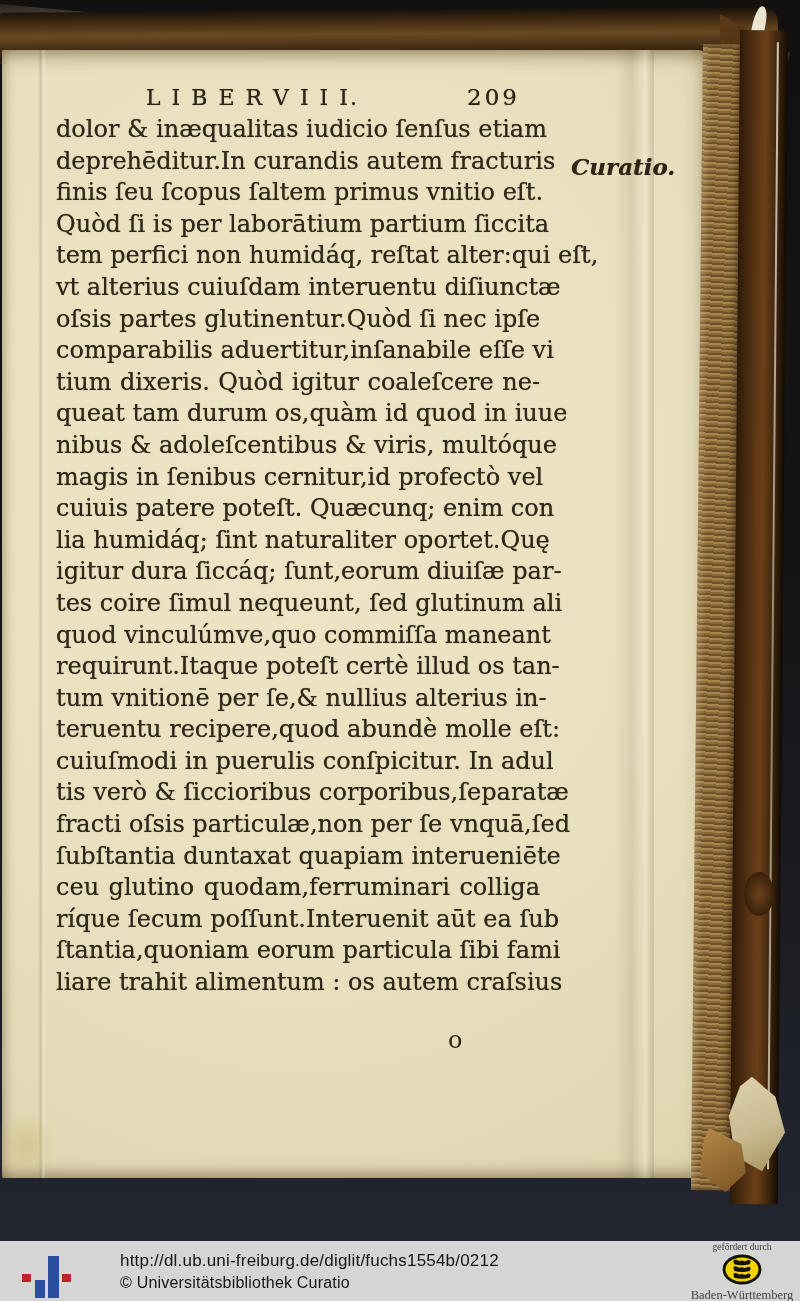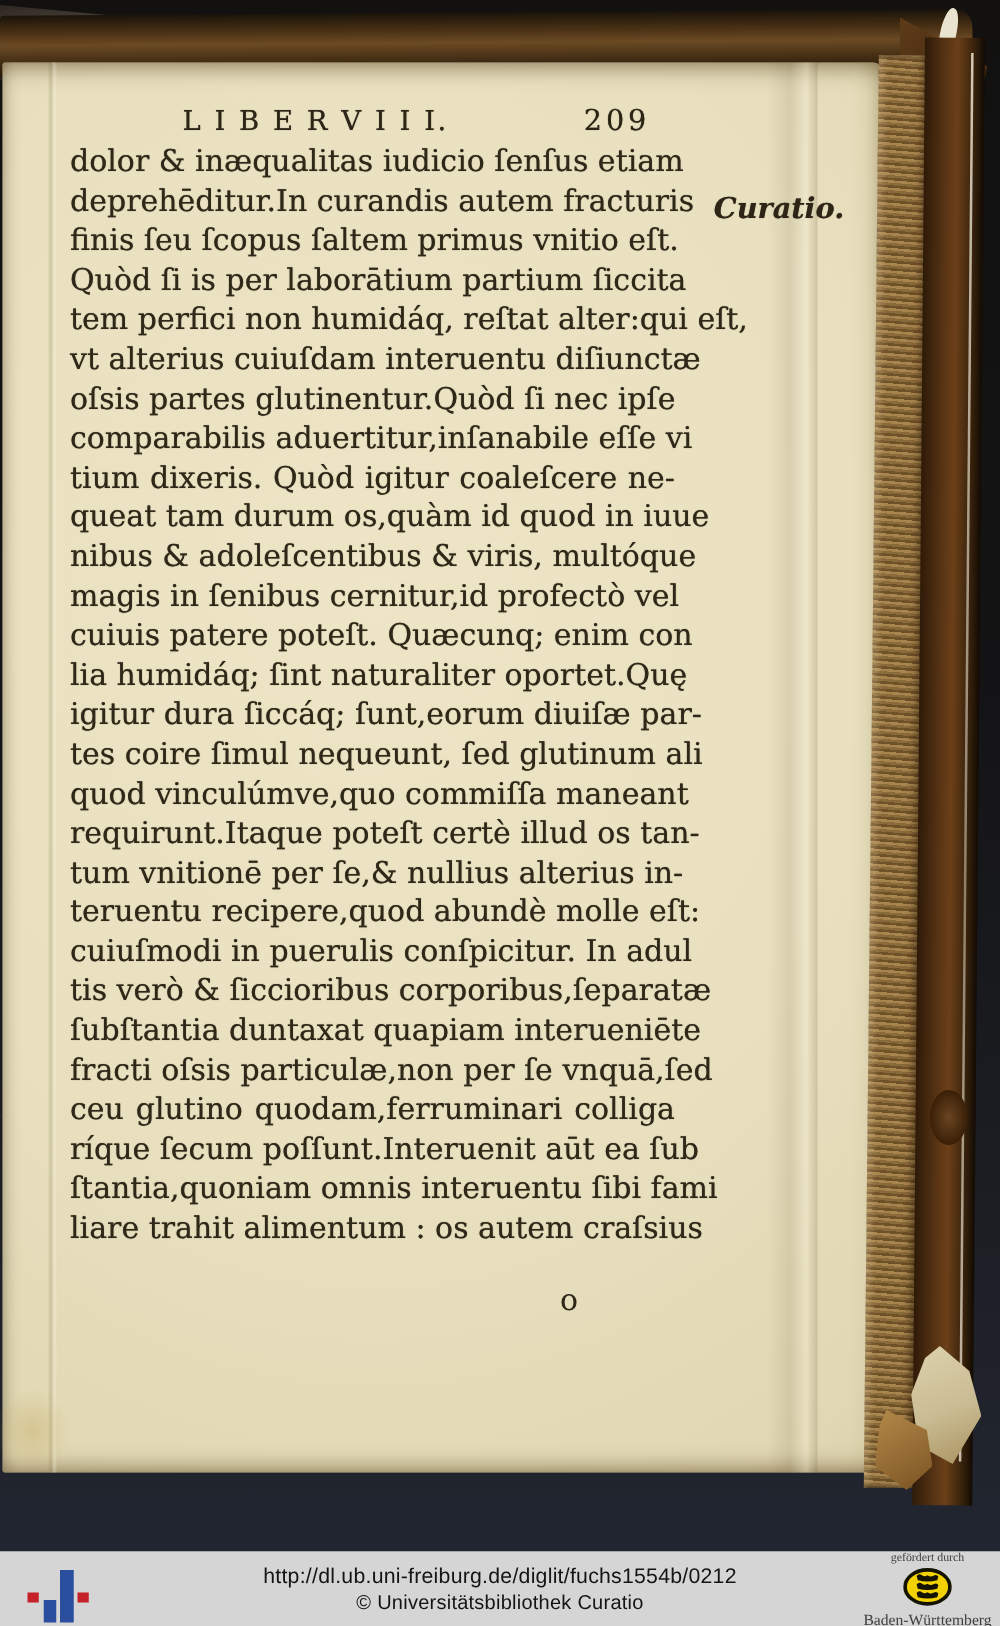--- a/index.html
+++ b/index.html
@@ -81,21 +81,21 @@
 
   
   #footer{position:absolute;left:0;top:1241px;width:800px;height:60px;background:#d5d5d5;
           font-family:"Liberation Sans",sans-serif;}
   .ublogo{position:absolute;left:14px;top:5px;width:70px;height:52px;}
   .ublogo .r1{position:absolute;left:8px;top:28px;width:9px;height:8px;background:#c42128;}
   .ublogo .b1{position:absolute;left:21px;top:34px;width:10px;height:18px;background:#2a4f9f;}
   .ublogo .b2{position:absolute;left:34px;top:10px;width:11px;height:42px;background:#2a4f9f;}
   .ublogo .r2{position:absolute;left:48px;top:28px;width:9px;height:8px;background:#c42128;}
   .ftext{position:absolute;left:120px;top:0;width:560px;height:60px;display:flex;flex-direction:column;
-         align-items:center;justify-content:center;gap:3px;color:#141414;}
+         align-items:flex-start;justify-content:center;gap:3px;color:#141414;}
   .furl{font-size:17px;letter-spacing:.2px;}
   .fcopy{font-size:16px;letter-spacing:.2px;}
   .funding{position:absolute;left:690px;top:1px;width:104px;height:62px;text-align:center;
            font-family:"Liberation Serif",serif;color:#404040;}
   .flabel{font-size:9.5px;line-height:11px;}
   .farms{width:40px;height:31px;margin:1px auto 0;}
   .fname{font-size:12.5px;line-height:13px;}
 </style>
 </head>
 <body>
@@ -145,25 +145,25 @@
           <div class="tline">cuiuis patere poteſt.  Quæcunq; enim con</div>
           <div class="tline">lia humidáq; ſint naturaliter oportet.Quę</div>
           <div class="tline">igitur dura ſiccáq; ſunt,eorum diuiſæ par-</div>
           <div class="tline">tes coire ſimul nequeunt, ſed glutinum ali</div>
           <div class="tline">quod vinculúmve,quo commiſſa maneant</div>
           <div class="tline">requirunt.Itaque poteſt certè illud os tan-</div>
           <div class="tline">tum vnitionē per ſe,&amp; nullius alterius in-</div>
           <div class="tline">teruentu recipere,quod abundè molle eſt:</div>
           <div class="tline">cuiuſmodi in puerulis conſpicitur. In adul</div>
           <div class="tline">tis verò &amp; ſiccioribus corporibus,ſeparatæ</div>
+          <div class="tline">fracti oſsis particulæ,non per ſe vnquā,ſed</div>
           <div class="tline">ſubſtantia duntaxat quapiam interueniēte</div>
-          <div class="tline">fracti oſsis particulæ,non per ſe vnquā,ſed</div>
           <div class="tline">ceu glutino quodam,ferruminari colliga</div>
           <div class="tline">ríque ſecum poſſunt.Interuenit aūt ea ſub</div>
-          <div class="tline">ſtantia,quoniam omnis interuentu ſibi fami</div>
+          <div class="tline">ſtantia,quoniam eorum particula ſibi fami</div>
           <div class="tline">liare trahit alimentum : os autem craſsius</div>
         </div>
     </div>
 
     <div id="marginnote">Curatio.</div>
     <div id="catchword">o</div>
 
     <div class="pageblock"></div>
     <div class="leather-r">
       <div class="shine"></div>

